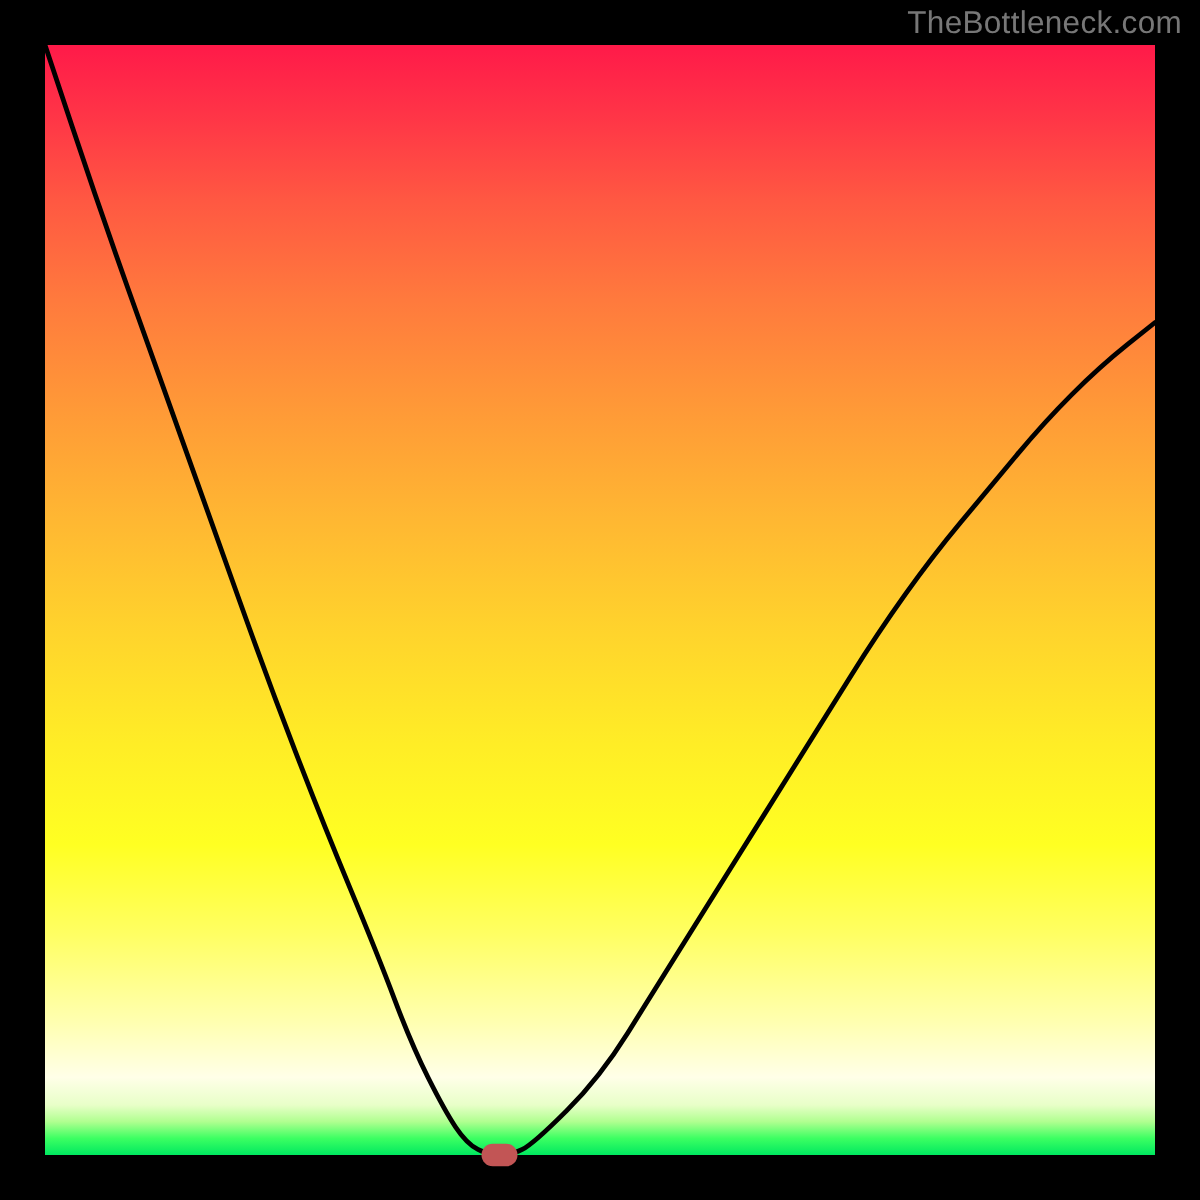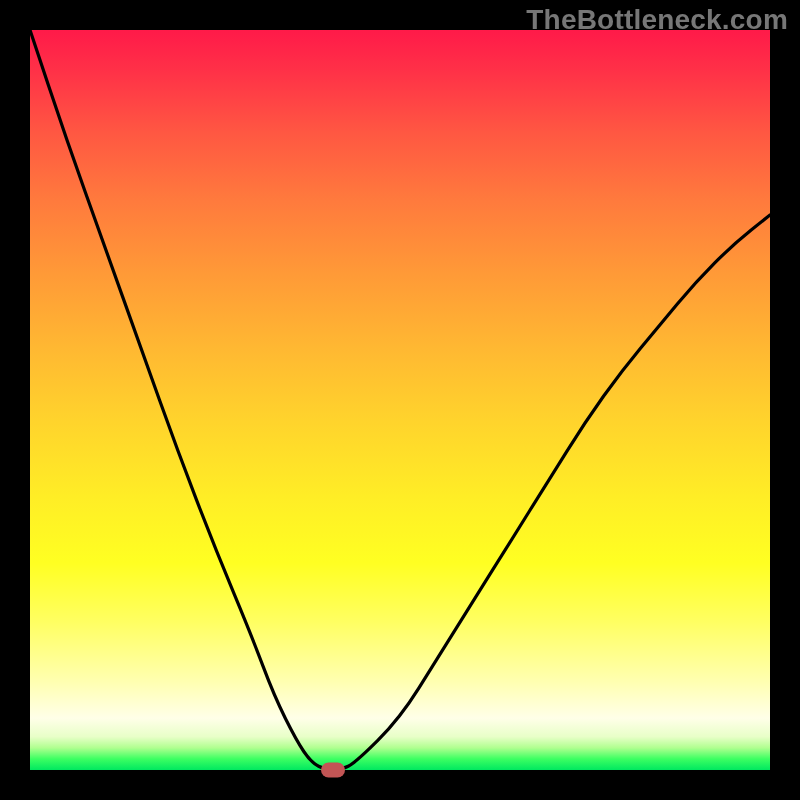--- a/index.html
+++ b/index.html
@@ -58,22 +58,22 @@
     height: 15px;
     background: #c25555;
     border-radius: 8px;
     transform: translate(-50%, -50%);
   }
   .watermark {
     position: absolute;
     top: 4px;
     right: 12px;
     color: #777;
-    font-size: 28px;
-    font-weight: 700;
+    font-size: 21px;
+    font-weight: 400;
     letter-spacing: 0.2px;
   }
 </style>
 </head>
 <body>
 
 <div class="frame">
 
   <div class="plot">
 

